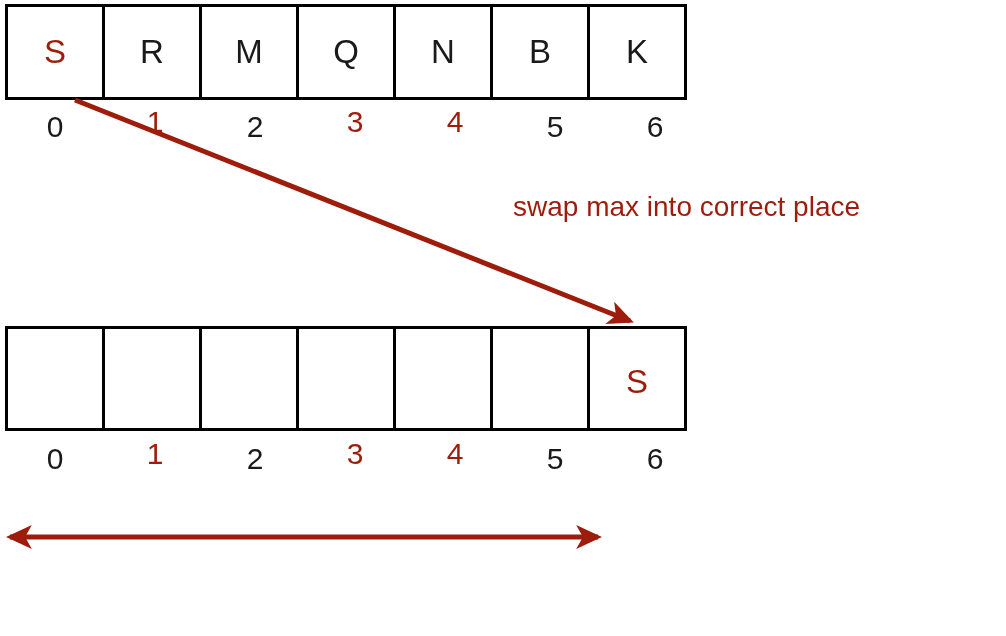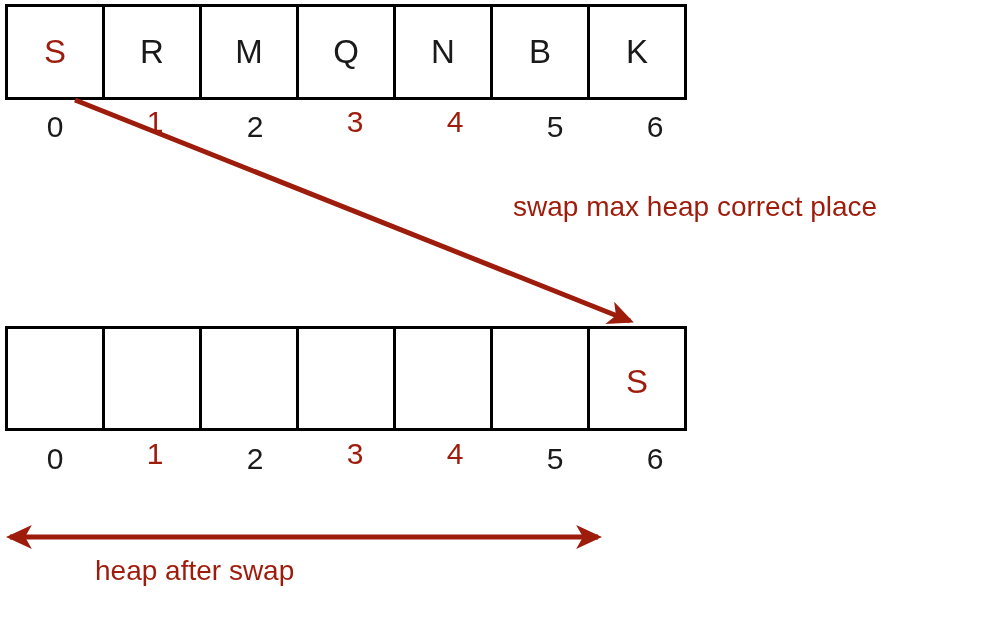--- a/index.html
+++ b/index.html
@@ -134,21 +134,21 @@
   <div class="index-row top">
     <span class="idx">0</span>
     <span class="idx hl raise">1</span>
     <span class="idx">2</span>
     <span class="idx hl raise">3</span>
     <span class="idx hl raise">4</span>
     <span class="idx">5</span>
     <span class="idx">6</span>
   </div>
 
-  <div class="note swap-max">swap max heap correct place</div>
+  <div class="note swap-max">swap max into correct place</div>
 
   <div class="array bot">
     <div class="cell">
       <span class="cell-label"></span>
     </div>
     <div class="cell">
       <span class="cell-label"></span>
     </div>
     <div class="cell">
       <span class="cell-label"></span>
@@ -170,21 +170,20 @@
   <div class="index-row bot">
     <span class="idx">0</span>
     <span class="idx hl raise">1</span>
     <span class="idx">2</span>
     <span class="idx hl raise">3</span>
     <span class="idx hl raise">4</span>
     <span class="idx">5</span>
     <span class="idx">6</span>
   </div>
 
-  <div class="note heap-after">heap after swap</div>
 
   <svg id="arrows" viewBox="0 0 1006 636">
     <defs>
       <marker id="head-r" viewBox="0 0 10 10" refX="8.4" refY="5" markerWidth="5.2" markerHeight="5.2" orient="auto-start-reverse">
         <path d="M 0 0.4 L 10 5 L 0 9.6 L 2.6 5 Z" fill="#9E1C0B"></path>
       </marker>
       <marker id="head-l" viewBox="0 0 10 10" refX="8.4" refY="5" markerWidth="5.2" markerHeight="5.2" orient="auto-start-reverse">
         <path d="M 0 0.4 L 10 5 L 0 9.6 L 2.6 5 Z" fill="#9E1C0B"></path>
       </marker>
     </defs>

